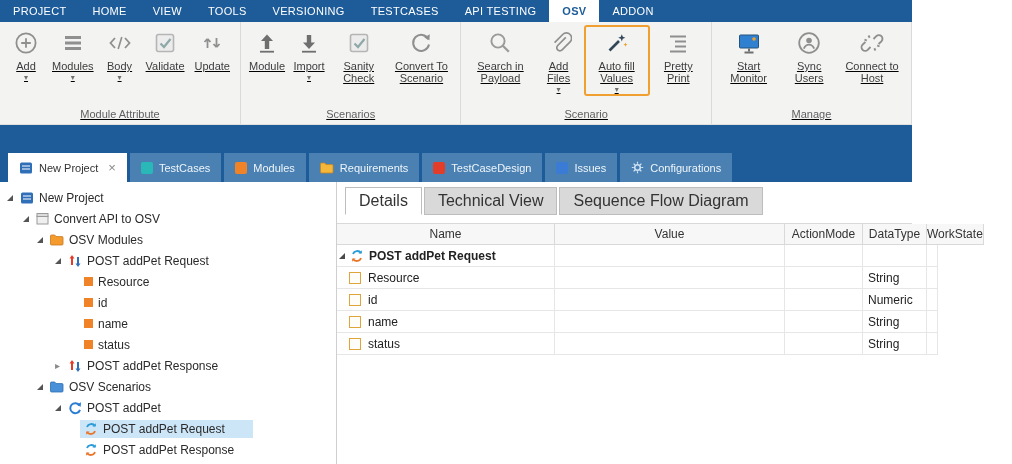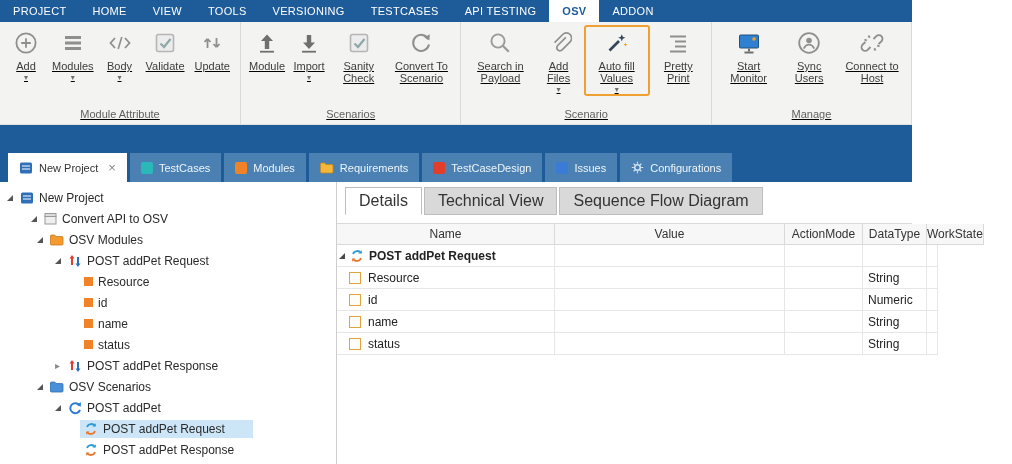--- a/index.html
+++ b/index.html
@@ -28,21 +28,21 @@
   .wtab.active { background:#fff; color:#333; }
   .wtab .close { color:#888; font-size:13px; margin-left:4px; }
   .sq { width:12px; height:12px; border-radius:2px; display:inline-block; flex:0 0 auto; }
 
   
   .content { position:absolute; top:182px; left:0; right:0; bottom:0; display:flex; background:#fff; }
 
   
   .tree { width:337px; border-right:1px solid #cfcfcf; padding-top:5px; font-size:12px; color:#2a2a2a; overflow:hidden; flex:0 0 auto; }
   .trow { height:21px; display:flex; align-items:center; cursor:default; }
-  .lv0{padding-left:3px}.lv1{padding-left:27px}.lv2{padding-left:33px}.lv3{padding-left:51px}.lv4{padding-left:67px}
+  .lv0{padding-left:3px}.lv1{padding-left:19px}.lv2{padding-left:33px}.lv3{padding-left:51px}.lv4{padding-left:67px}
   .arr { width:13px; display:flex; align-items:center; justify-content:center; flex:0 0 auto; }
   .exp::after { content:""; width:0; height:0; border-left:6px solid transparent; border-bottom:6px solid #555; }
   .colp { color:#8a8a8a; font-size:10px; }
   .ncont { display:flex; align-items:center; gap:5px; padding:2px 4px; }
   .ncont.sel { background:#cde6f7; padding-right:28px; }
   .ti { display:flex; align-items:center; flex:0 0 auto; }
   .asq { width:9px; height:9px; background:#f08228; display:inline-block; }
 
   
   .details { flex:1; display:flex; flex-direction:column; min-width:0; }

